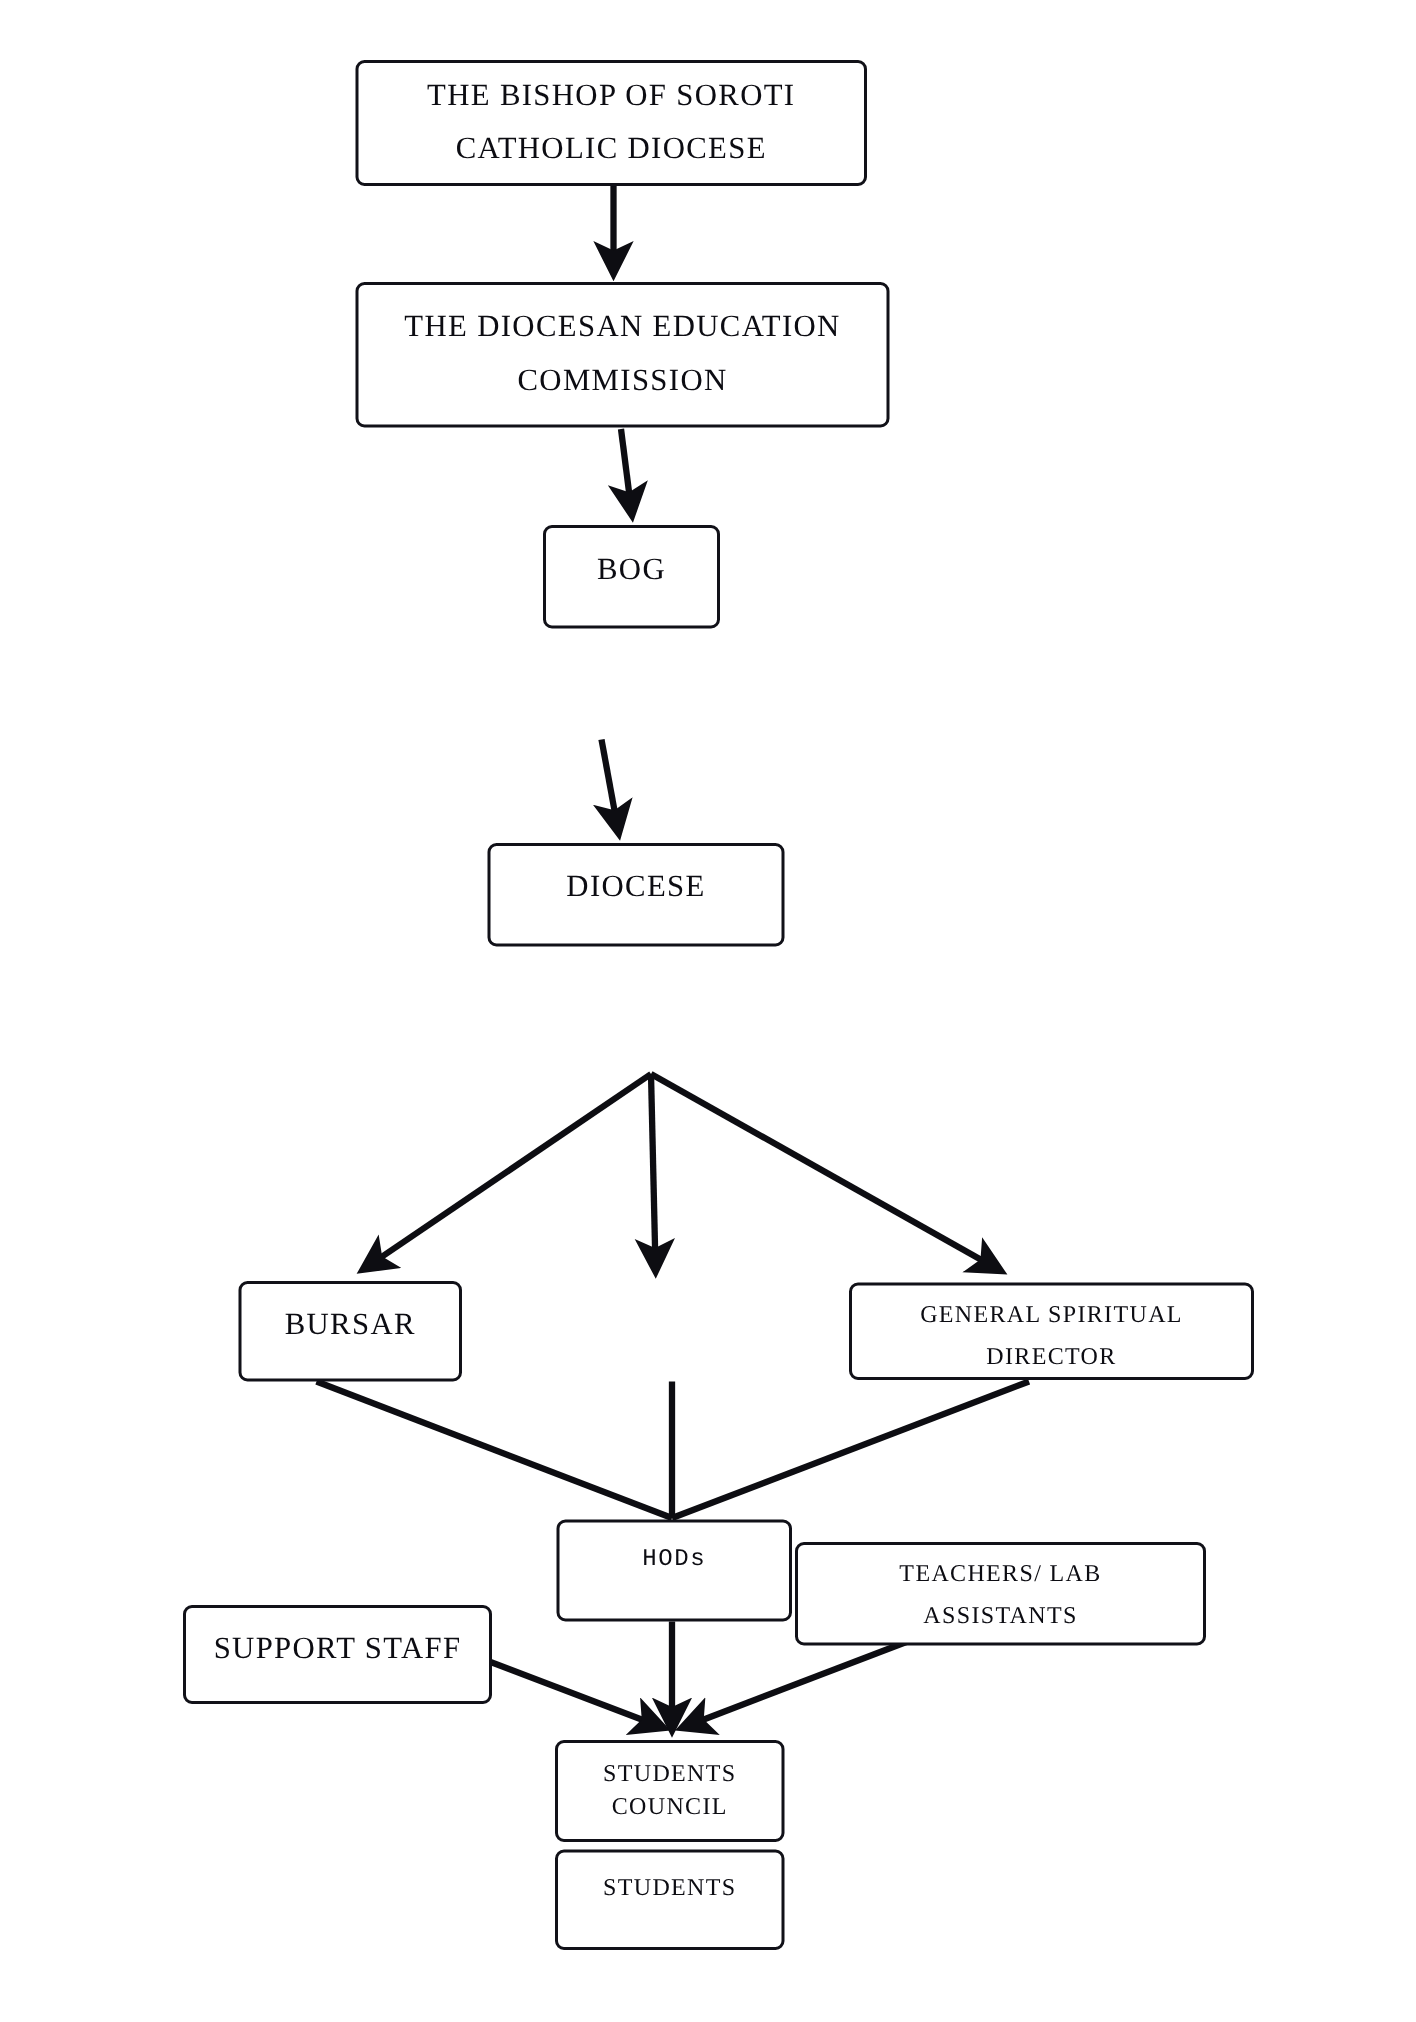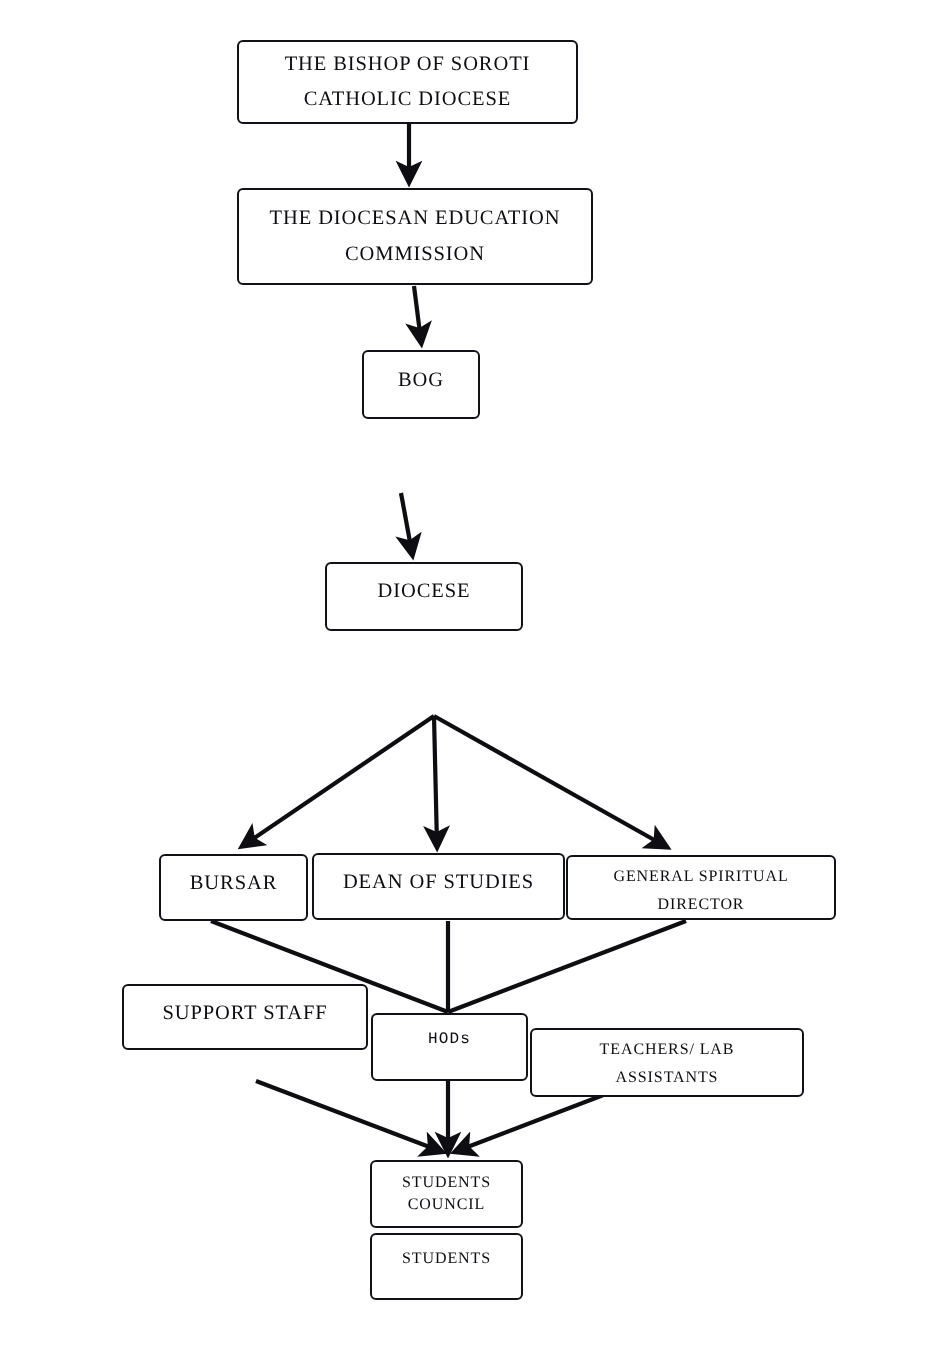--- a/index.html
+++ b/index.html
@@ -107,30 +107,27 @@
 
   <div class="node top-align" style="left: 325px; top: 562px; width: 198px; height: 69px;">
     <span class="node-label" style="margin-top:13px">DIOCESE</span>
   </div>
 
 
   <div class="node top-align" style="left: 159px; top: 854px; width: 149px; height: 67px; font-family: Liberation Serif, serif;">
     <span class="node-label" style="margin-top:13px">BURSAR</span>
   </div>
 
-  <div class="node top-align" style="left: 312px; top: 853px; width: 253px; height: 67px;">
-    <span class="node-label" style="margin-top:13px">DEAN OF STUDIES</span>
-  </div>
 
   <div class="node two-line small top-align" style="left: 566px; top: 855px; width: 270px; height: 65px;">
     <span class="node-label" style="margin-top:6px">GENERAL SPIRITUAL
 DIRECTOR</span>
   </div>
 
-  <div class="node top-align" style="left: 122px; top: 984px; width: 246px; height: 66px;">
+  <div class="node top-align" style="left: 122px; top: 1070px; width: 206px; height: 66px;">
     <span class="node-label" style="margin-top:13px">SUPPORT STAFF</span>
   </div>
 
   <div class="node top-align tight" style="left: 371px; top: 1013px; width: 157px; height: 68px;">
     <span class="node-label" style="margin-top:13px">HODs</span>
   </div>
 
   <div class="node two-line small top-align" style="left: 530px; top: 1028px; width: 274px; height: 69px;">
     <span class="node-label" style="margin-top:6px">TEACHERS/ LAB
 ASSISTANTS</span>

